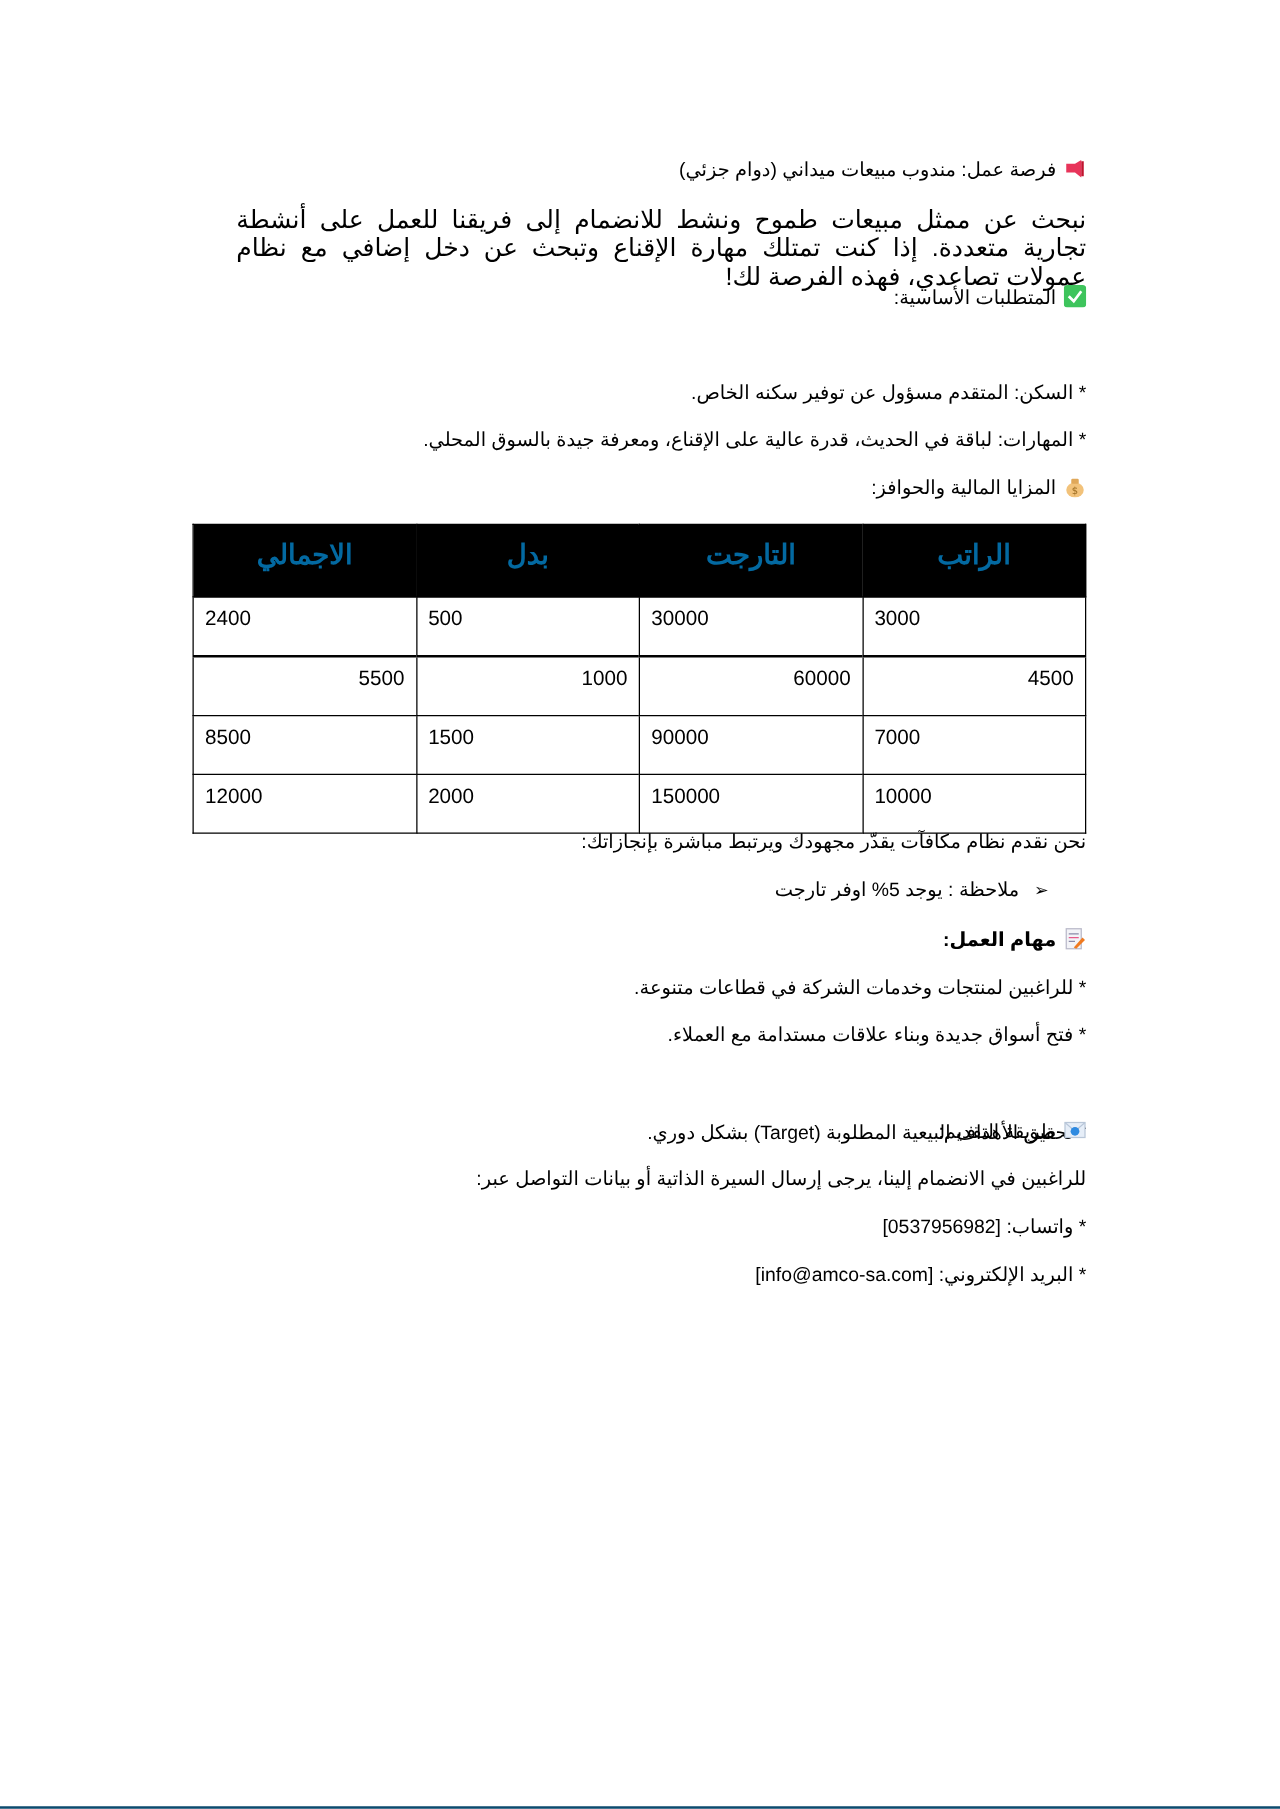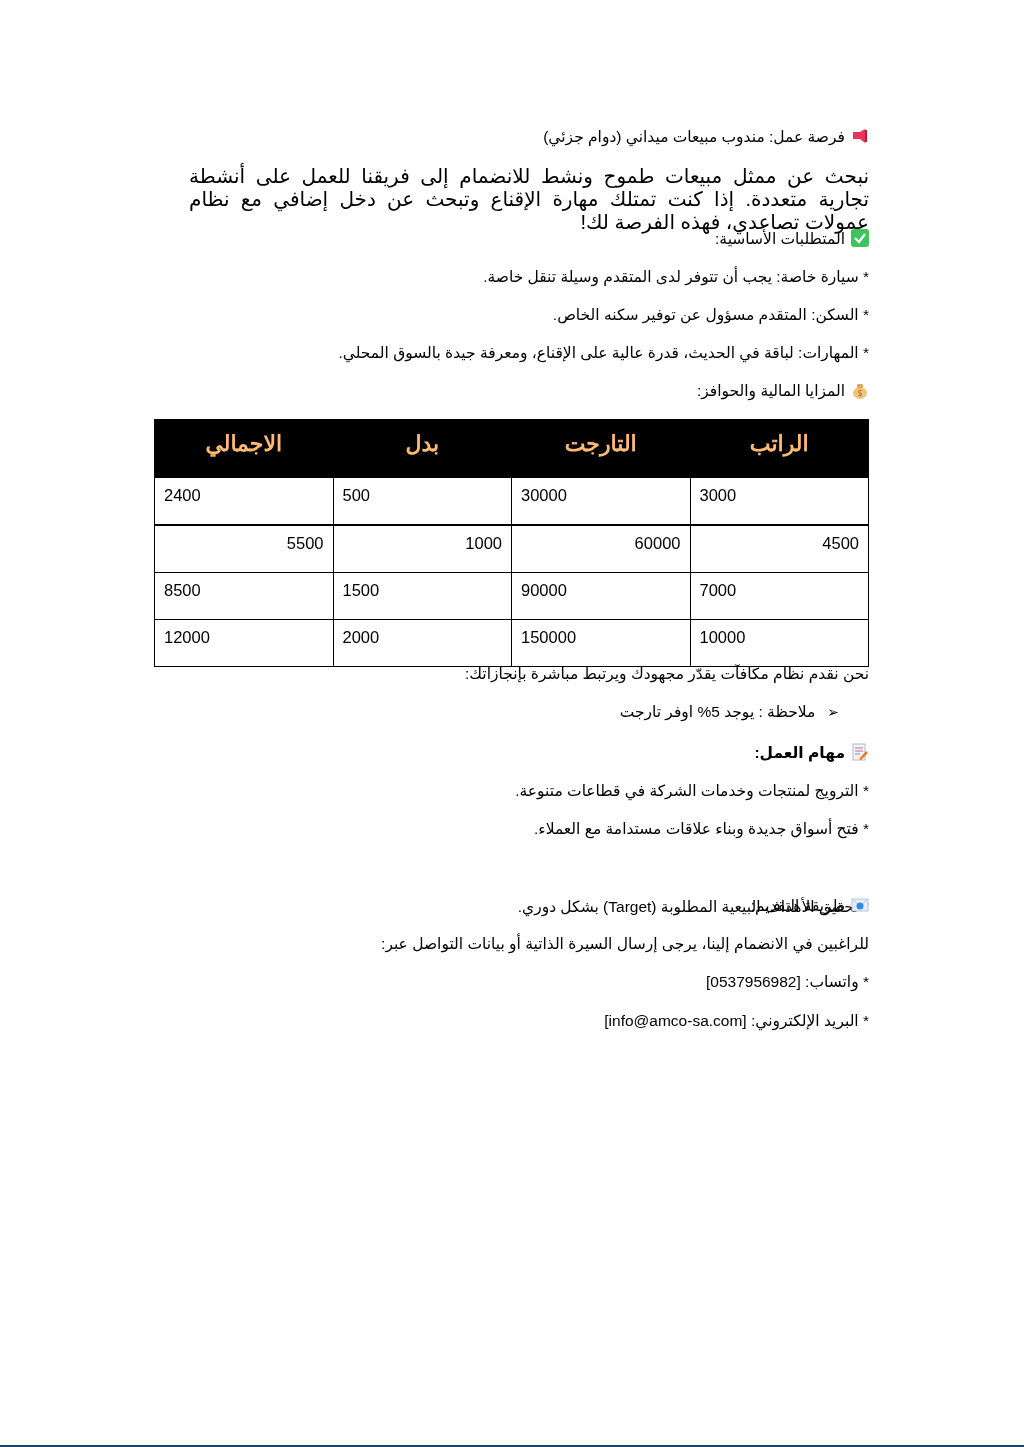--- a/index.html
+++ b/index.html
@@ -7,21 +7,21 @@
          font-family: "Liberation Sans", "DejaVu Sans", sans-serif; color: #000; }
   .page { position: absolute; left: 0; top: 0; width: 1024px; height: 1445px;
           border-bottom: 4px solid #0c4a6e; }
   .line { position: absolute; right: 155px; direction: rtl; text-align: right;
           font-size: 15.5px; line-height: 22px; white-space: nowrap; }
   .para { position: absolute; right: 155px; width: 680px; direction: rtl; text-align: justify;
           font-size: 20px; line-height: 23px; }
   .icon { display: inline-block; width: 18px; height: 18px; vertical-align: -3px; margin-left: 6px; }
   table.pay { position: absolute; left: 154px; top: 419px; width: 715px; border-collapse: collapse;
               direction: rtl; font-family: "Liberation Sans", sans-serif; }
-  table.pay th { background: #000; color: #fdba74; height: 47px; font-size: 22px; font-weight: bold;
+  table.pay th { background: #000; color: #0369a1; height: 47px; font-size: 22px; font-weight: bold;
                  text-align: center; border: 1px solid #000; padding: 0 0 10px 0; }
   table.pay td { border: 1px solid #000; height: 38px; font-size: 16.5px; text-align: left;
                  vertical-align: top; padding: 8px 9px 0 9px; direction: ltr; width: 25%; }
   table.pay tr.thick td { border-top: 2px solid #000; text-align: right; }
   .arrow { display: inline-block; margin-left: 12px; font-size: 14px; }
   .ltr { direction: ltr; unicode-bidi: embed; }
 </style>
 </head>
 <body>
 
@@ -40,21 +40,20 @@
   <div class="para" style="top:165px;">نبحث عن ممثل مبيعات طموح ونشط للانضمام إلى فريقنا للعمل على أنشطة تجارية متعددة. إذا كنت تمتلك مهارة الإقناع وتبحث عن دخل إضافي مع نظام عمولات تصاعدي، فهذه الفرصة لك!</div>
 
   <div class="line" style="top:228px;">
     <span class="icon">
       <svg width="18" height="18" viewBox="0 0 18 18">
           <rect x="0" y="0" width="18" height="18" rx="3" fill="#3ec45c"></rect>
           <polyline points="4,9 8,13 14,5" fill="none" stroke="#fff" stroke-width="2.2"></polyline>
         </svg>
     </span><span>المتطلبات الأساسية:</span>
   </div>
-  <div class="line" style="top:266px;">* سيارة خاصة: يجب أن تتوفر لدى المتقدم وسيلة تنقل خاصة.</div>
   <div class="line" style="top:304px;">* السكن: المتقدم مسؤول عن توفير سكنه الخاص.</div>
   <div class="line" style="top:342px;">* المهارات: لباقة في الحديث، قدرة عالية على الإقناع، ومعرفة جيدة بالسوق المحلي.</div>
 
   <div class="line" style="top:380px;">
     <span class="icon">
       <svg width="18" height="18" viewBox="0 0 18 18">
           <ellipse cx="9" cy="12" rx="7" ry="6" fill="#f2c27a"></ellipse>
           <rect x="6" y="3" width="6" height="4" rx="1" fill="#e0a85a"></rect>
           <text x="9" y="15" font-size="8" text-anchor="middle" fill="#9a6a1f" font-family="DejaVu Sans, sans-serif">$</text>
         </svg>
@@ -108,21 +107,21 @@
     <span class="icon">
       <svg width="18" height="18" viewBox="0 0 18 18">
           <rect x="2" y="1" width="12" height="16" fill="#f3f3f7" stroke="#b9b9c9"></rect>
           <line x1="4" y1="5" x2="12" y2="5" stroke="#8a8aa8"></line>
           <line x1="4" y1="8" x2="12" y2="8" stroke="#e85a8a"></line>
           <line x1="4" y1="11" x2="9" y2="11" stroke="#8a8aa8"></line>
           <polygon points="8,16 15,8 17,10 10,17" fill="#f07a20"></polygon>
         </svg>
     </span><span>مهام العمل:</span>
   </div>
-  <div class="line" style="top:780px;">* الترويج لمنتجات وخدمات الشركة في قطاعات متنوعة.</div>
+  <div class="line" style="top:780px;">* للراغبين لمنتجات وخدمات الشركة في قطاعات متنوعة.</div>
   <div class="line" style="top:818px;">* فتح أسواق جديدة وبناء علاقات مستدامة مع العملاء.</div>
   <div class="line" style="top:856px;margin-top:40px;">* تحقيق الأهداف البيعية المطلوبة (Target) بشكل دوري.</div>
 
   <div class="line" style="top:895px;">
     <span class="icon">
       <svg width="18" height="18" viewBox="0 0 18 18">
           <rect x="1" y="3" width="16" height="12" fill="#e6eef8" stroke="#b8c6d8"></rect>
           <polyline points="1,3 9,10 17,3" fill="none" stroke="#b8c6d8"></polyline>
           <circle cx="9" cy="10" r="3.5" fill="#2f8ae0"></circle>
         </svg>

